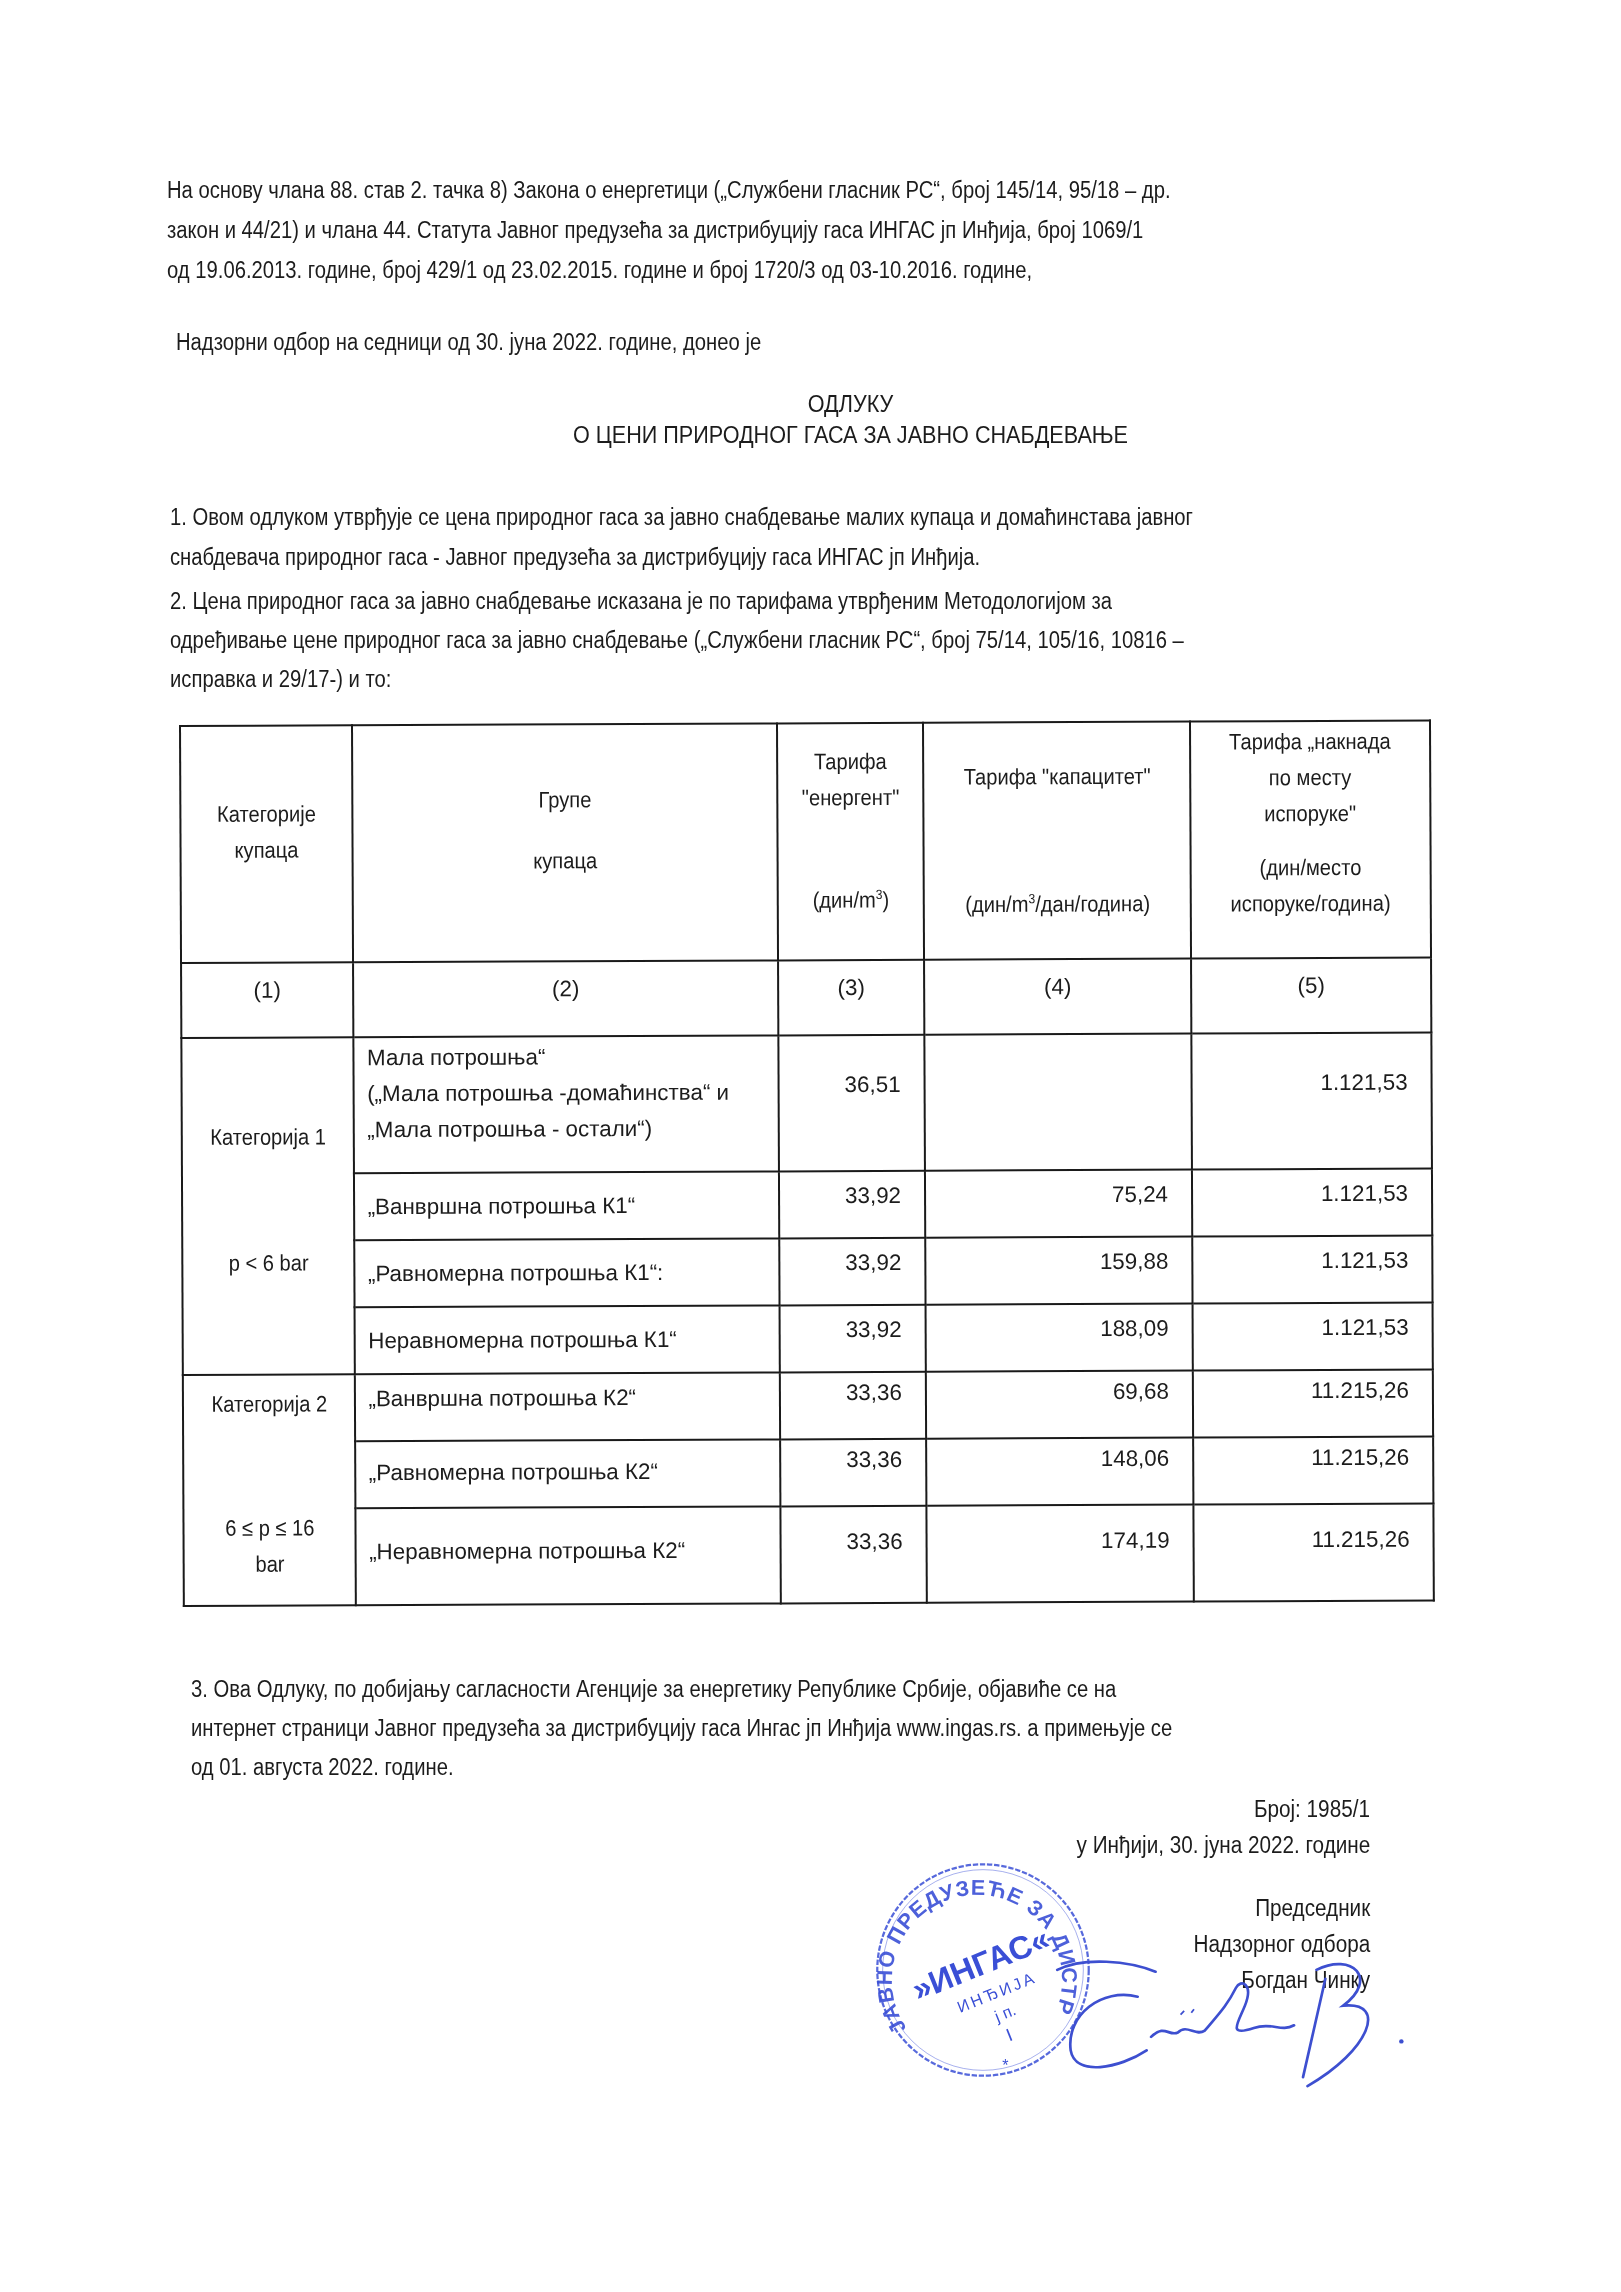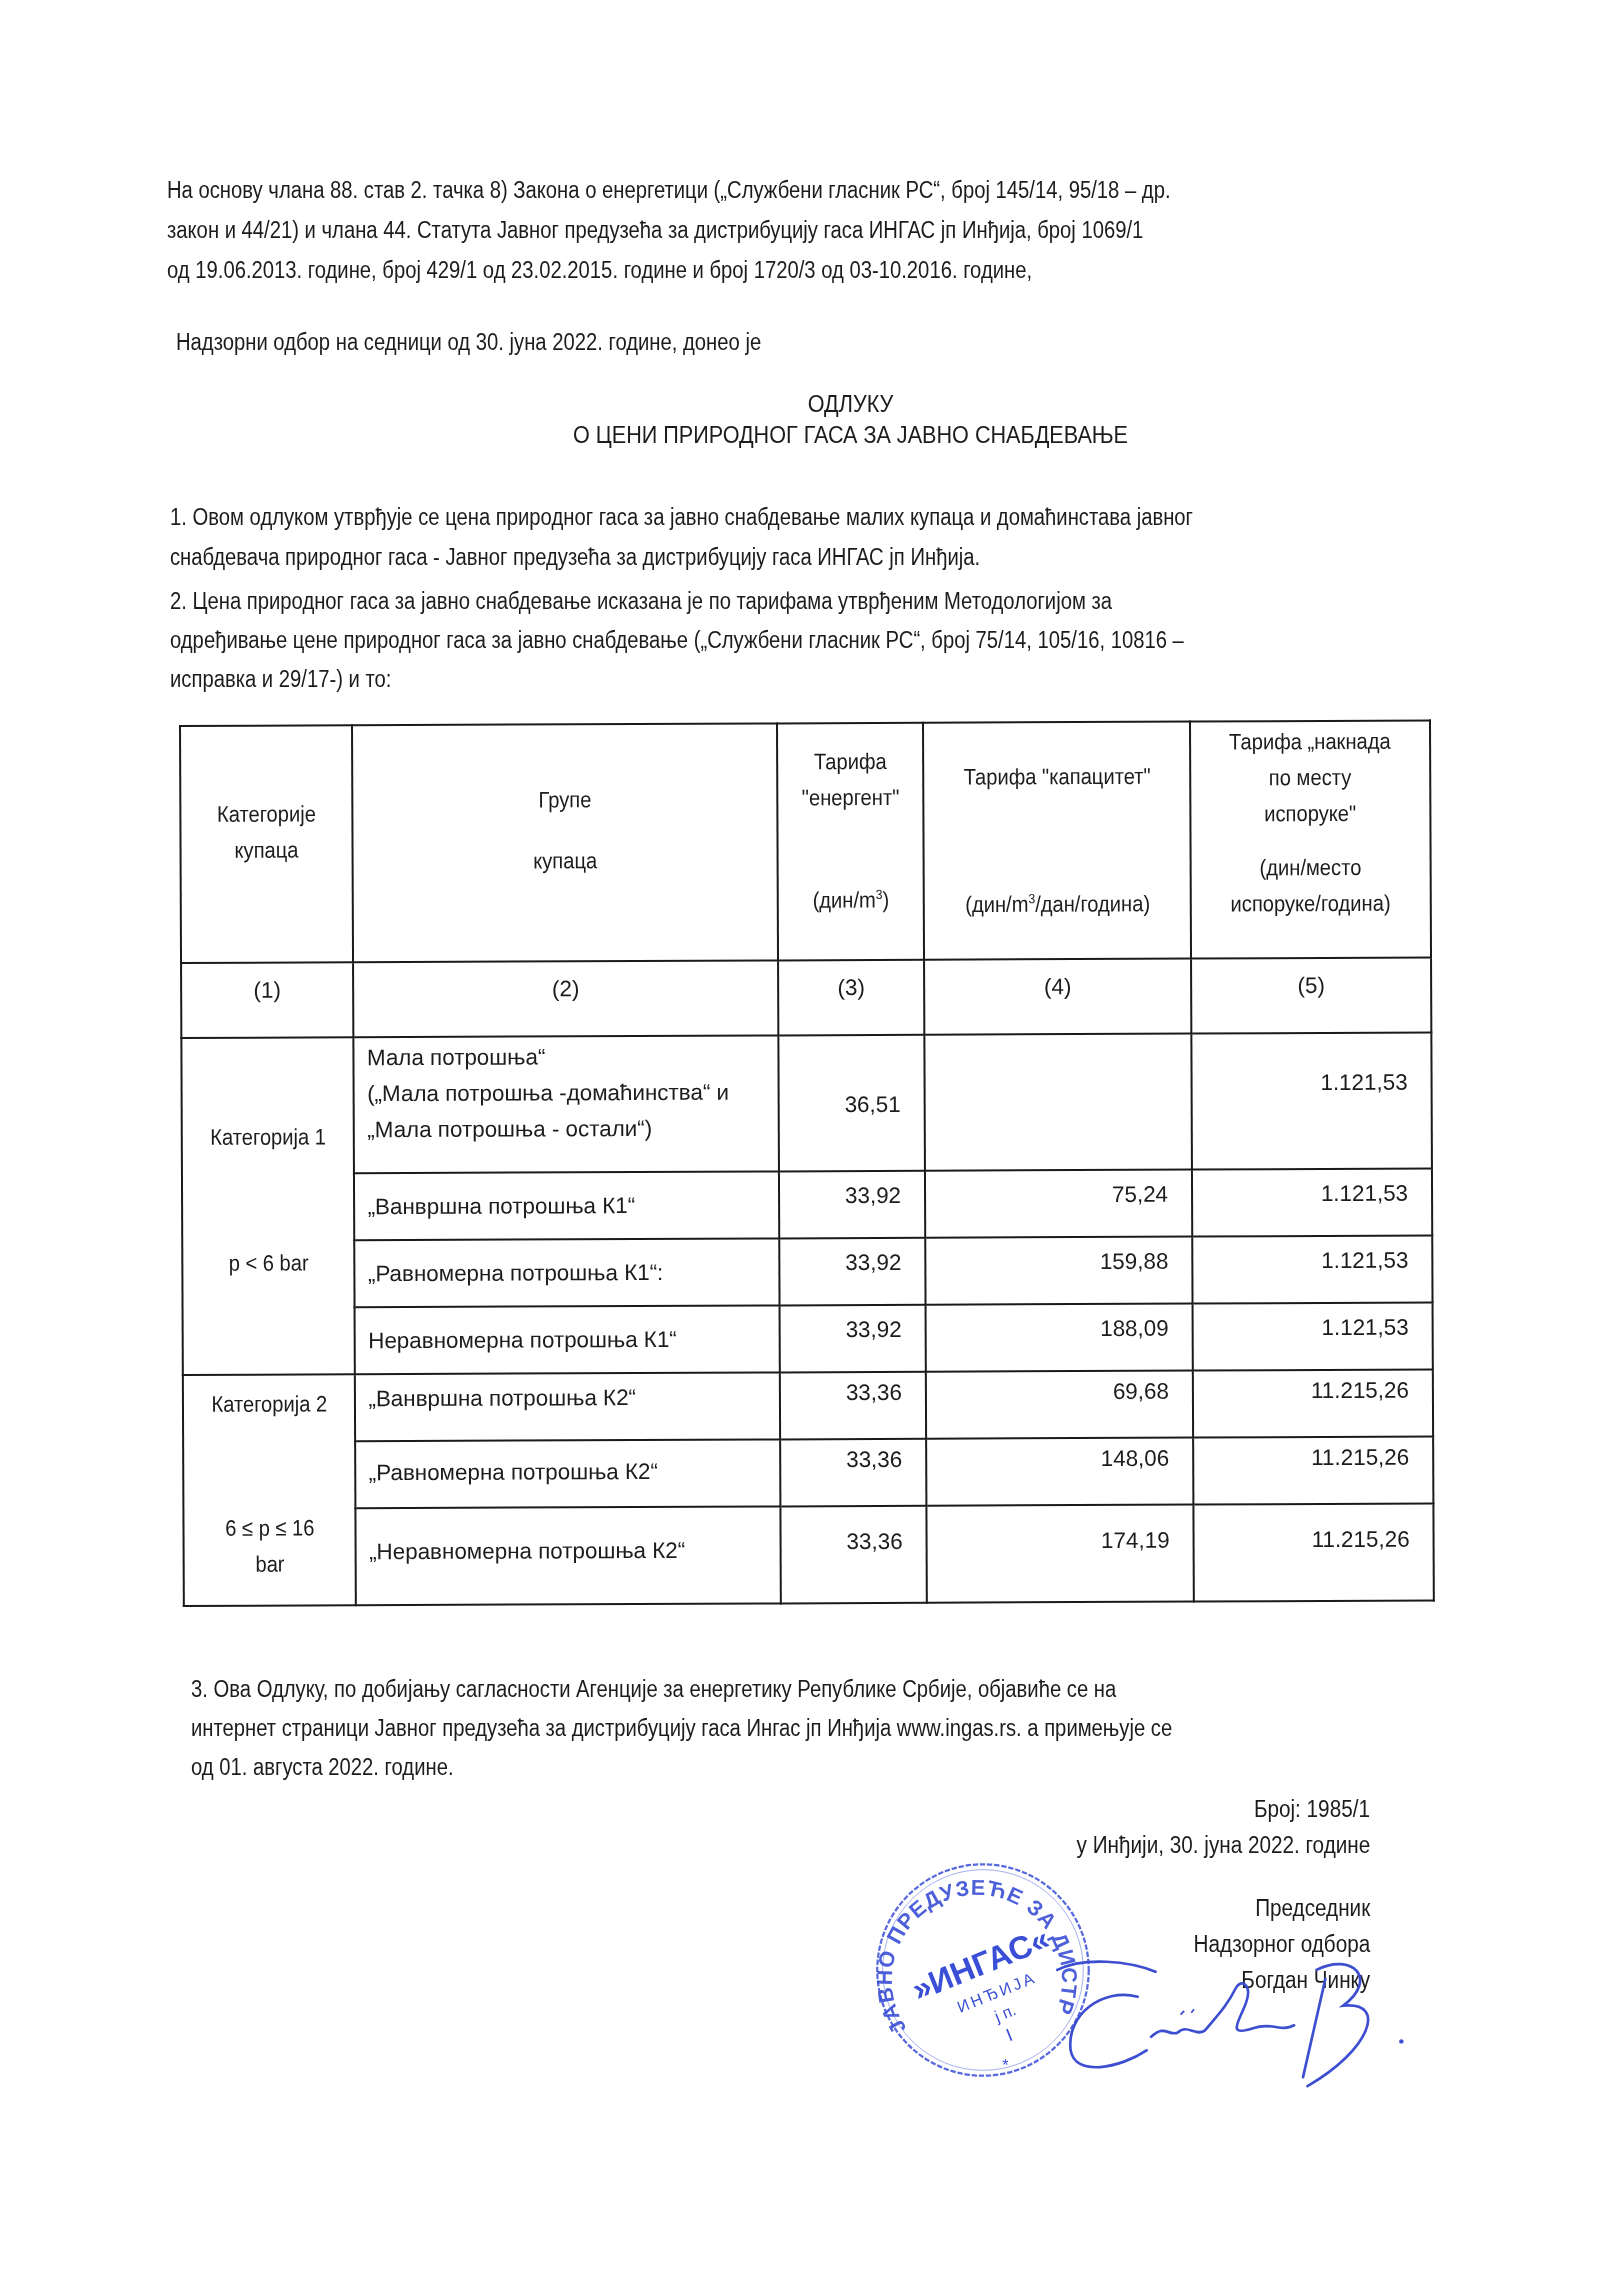--- a/index.html
+++ b/index.html
@@ -142,21 +142,21 @@
           <div>Категорија 1</div>
           <div style="height:90px;"></div>
           <div>p &lt; 6 bar</div>
         </div>
       </td>
       <td class="l" style="line-height:36px; padding-top:1.8px;">
         <div>Мала потрошња“</div>
         <div>(„Мала потрошња -домаћинства“ и</div>
         <div>„Мала потрошња - остали“)</div>
       </td>
-      <td class="r" style="padding-top:56px;">36,51</td>
+      <td class="r" style="padding-top:36px;">36,51</td>
       <td class="r" style="padding-top:36px;"></td>
       <td class="r" style="padding-top:36px;">1.121,53</td>
     </tr>
     <tr style="height:67px;">
       <td class="l" style="padding-top:19.7px;">„Ванвршна потрошња К1“</td>
       <td class="r" style="padding-top:10.7px;">33,92</td>
       <td class="r" style="padding-top:10.7px;">75,24</td>
       <td class="r" style="padding-top:10.7px;">1.121,53</td>
     </tr>
     <tr style="height:67px;">

